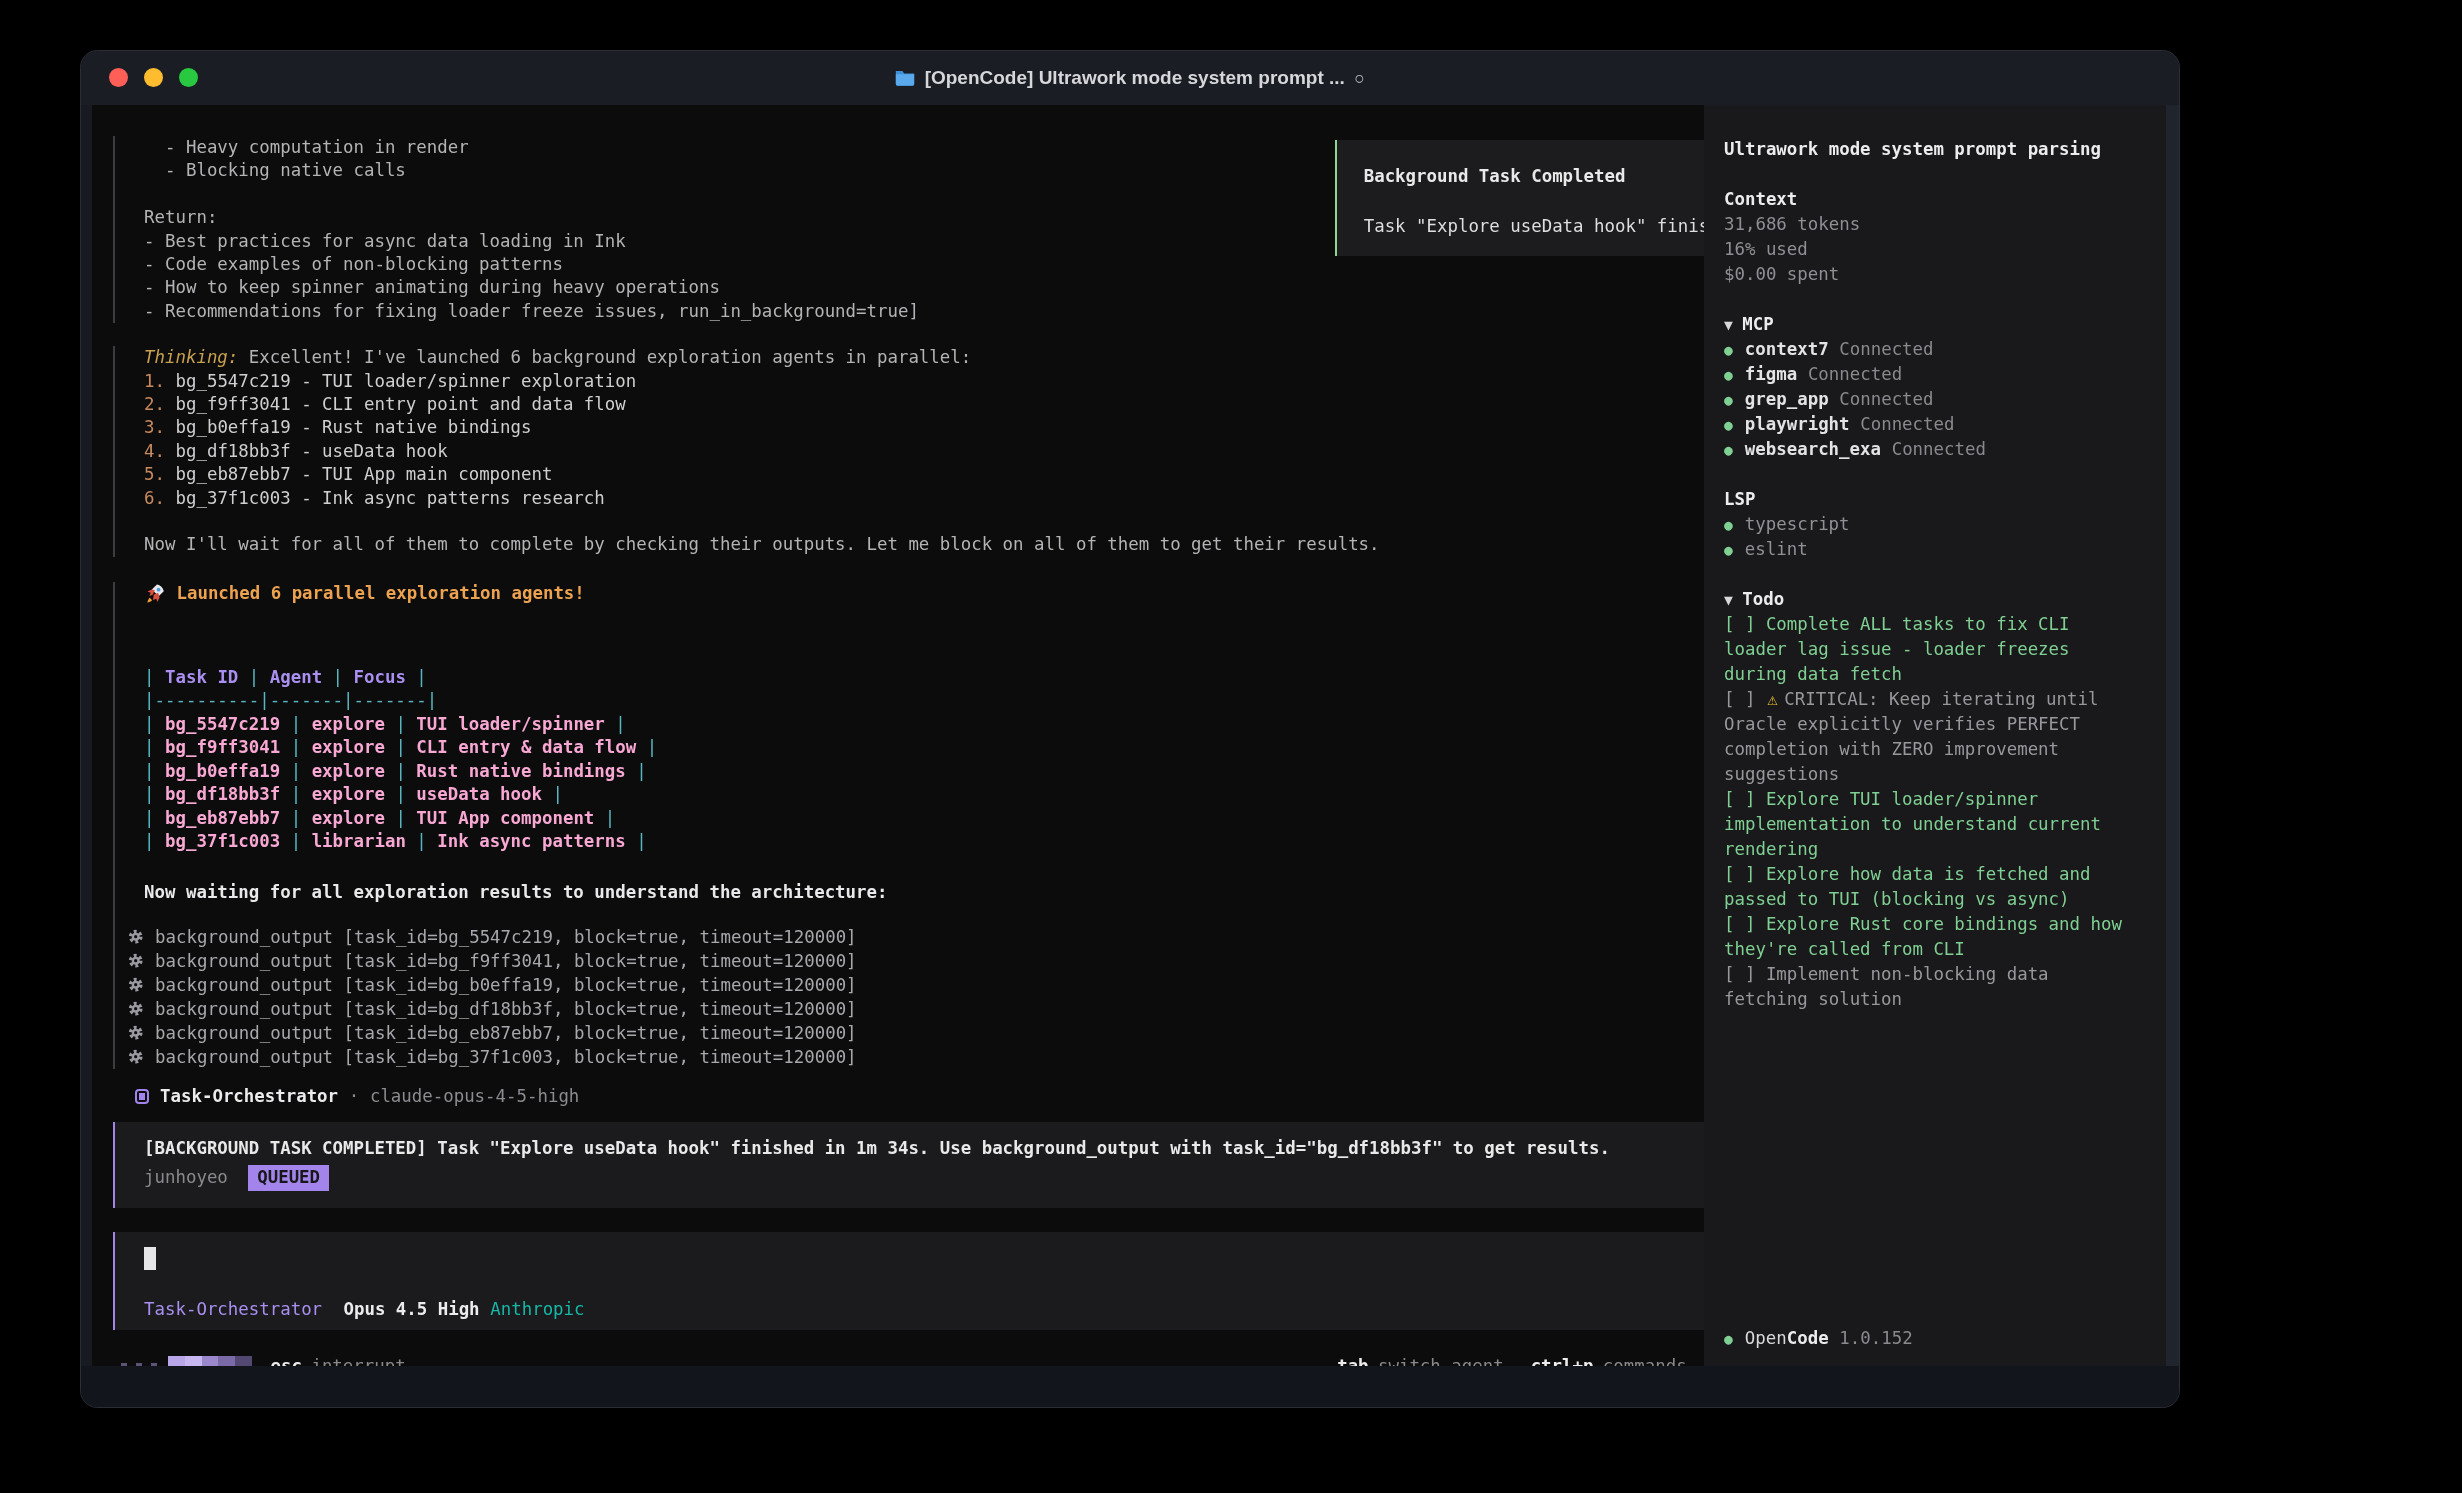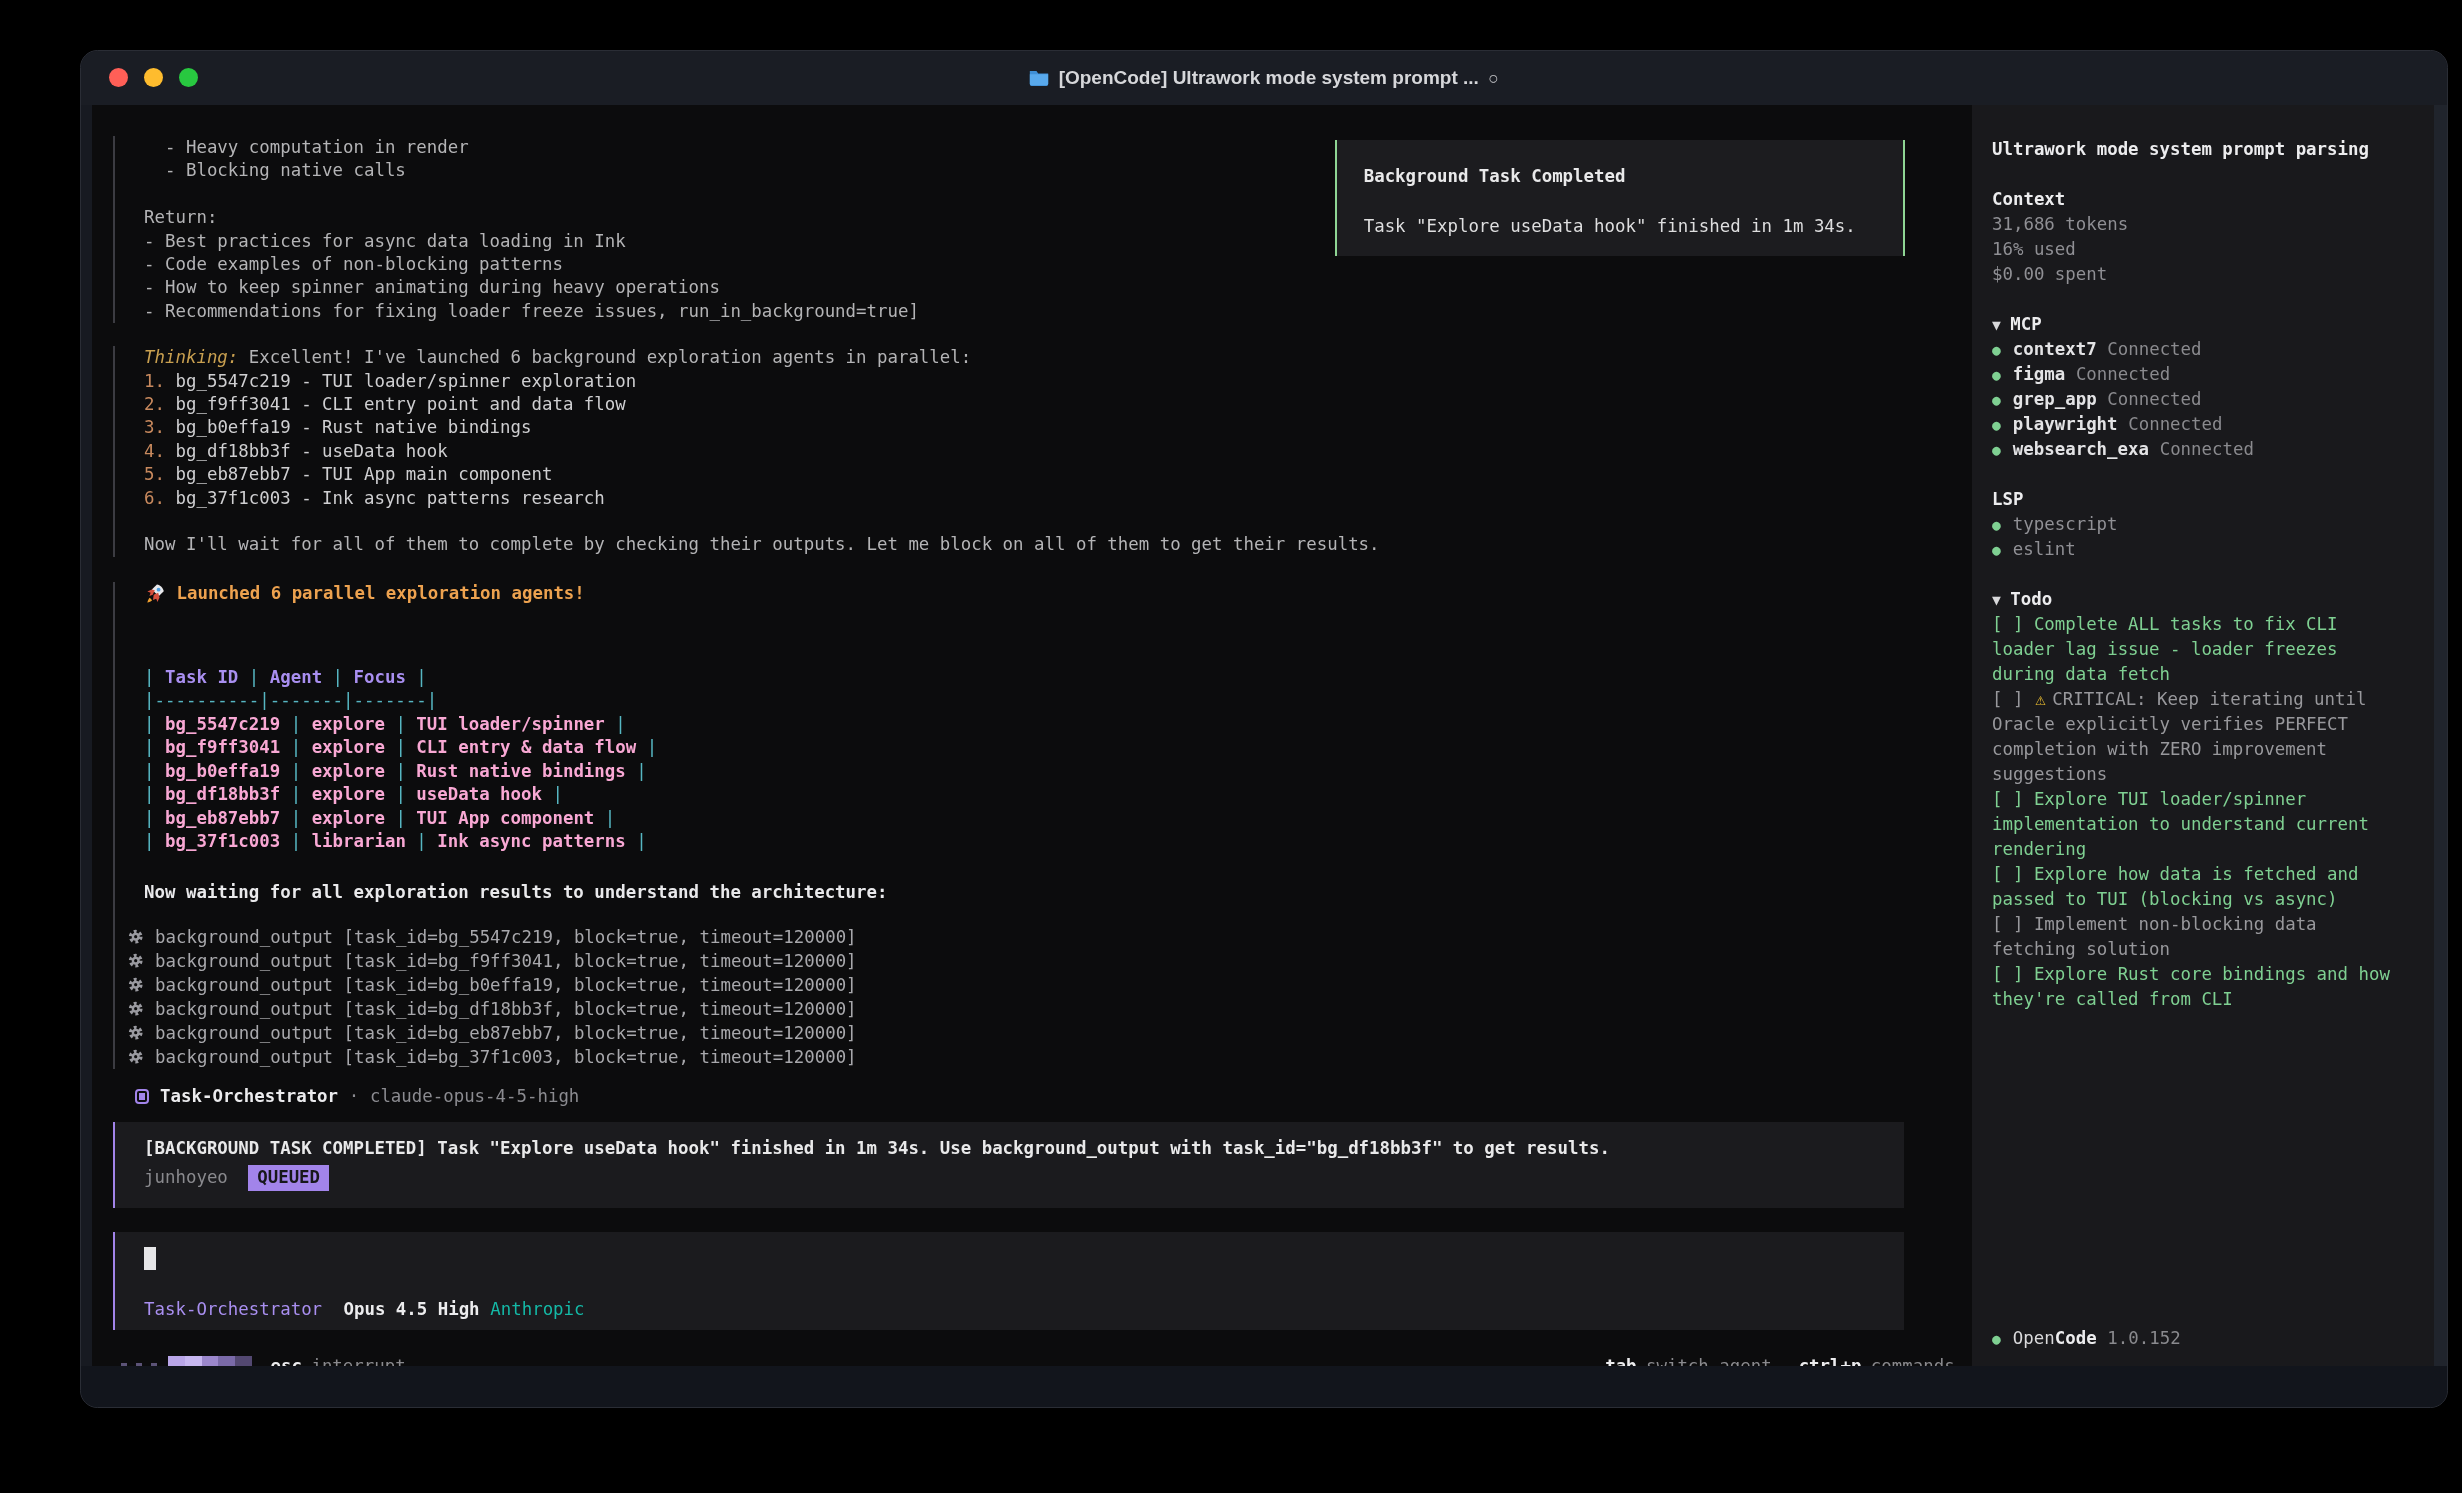--- a/index.html
+++ b/index.html
@@ -1,20 +1,20 @@
 <!DOCTYPE html>
 <html style="font-size:10.7px"><head>
 <meta charset="utf-8">
 <style>
   * { margin:0; padding:0; box-sizing:border-box; }
   html,body { background:#000; width:2462px; height:1493px; overflow:hidden; }
   body { font-family:"DejaVu Sans Mono", monospace; }
 
   .window {
-    position:absolute; left:80px; top:50px; width:2368px; height:1358px;
+    position:absolute; left:80px; top:50px; width:2100px; height:1358px;
     background:#171a21; border-radius:17.4px; overflow:hidden;
     border:1.3px solid #2a2d35;
   }
   
   .titlebar { position:relative; height:54px; background:#1a1d24; display:flex; align-items:center; justify-content:center; }
   .traffic { position:absolute; left:28px; top:17.4px; display:flex; gap:16px; }
   .tl { width:19px; height:19px; border-radius:50%; }
   .tl.red{background:#ff5f57;} .tl.yellow{background:#febc2e;} .tl.green{background:#28c840;}
   .title-wrap { display:flex; align-items:center; gap:9.4px; color:#d6d7da; font-size:19px; font-weight:bold; font-family:"Liberation Sans", sans-serif; }
   .title-suffix { font-weight:normal; color:#c4c5c8; font-size:17.4px; }
@@ -392,23 +392,23 @@
         <div class="todo-list">
 
             <div class="todo-item green"><span>[ ] </span><span class="warn"></span><span>Complete ALL tasks to fix CLI loader lag issue - loader freezes during data fetch</span></div>
 
             <div class="todo-item grey"><span>[ ] </span><span class="warn">⚠</span><span>CRITICAL: Keep iterating until Oracle explicitly verifies PERFECT completion with ZERO improvement suggestions</span></div>
 
             <div class="todo-item green"><span>[ ] </span><span class="warn"></span><span>Explore TUI loader/spinner implementation to understand current rendering</span></div>
 
             <div class="todo-item green"><span>[ ] </span><span class="warn"></span><span>Explore how data is fetched and passed to TUI (blocking vs async)</span></div>
 
+            <div class="todo-item green"><span>[ ] </span><span class="warn"></span><span>Explore Rust core bindings and how they're called from CLI</span></div>
+
             <div class="todo-item grey"><span>[ ] </span><span class="warn"></span><span>Implement non-blocking data fetching solution</span></div>
-
-            <div class="todo-item green"><span>[ ] </span><span class="warn"></span><span>Explore Rust core bindings and how they're called from CLI</span></div>
 
           </div>
       </div>
 
       <div class="side-footer">
         <span class="dot">●</span>
         <span class="brand-a">Open</span>
           <span class="brand-b">Code</span>
         <span class="version">1.0.152</span>
       </div>

